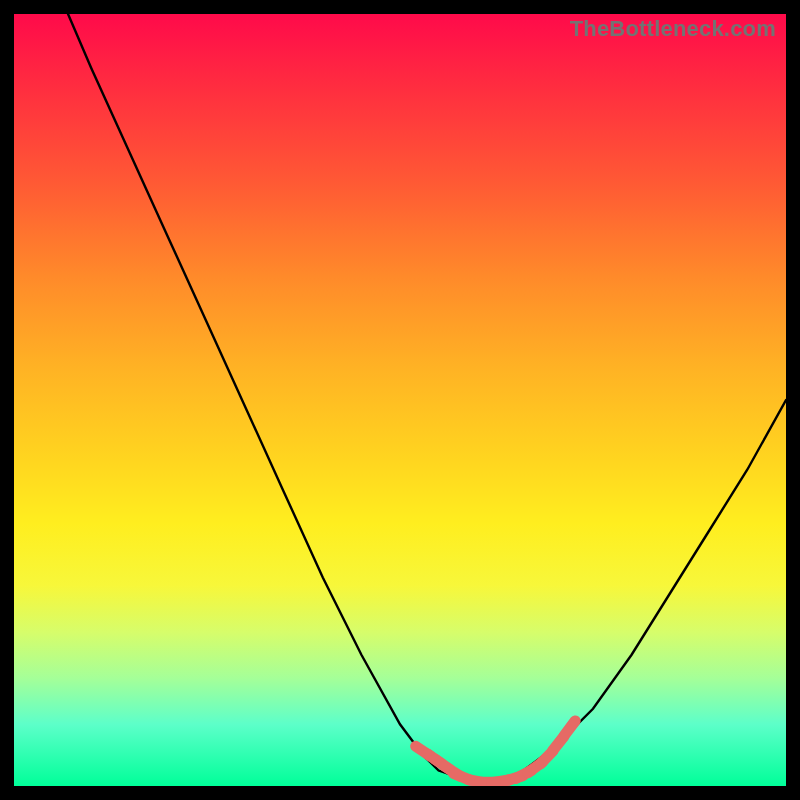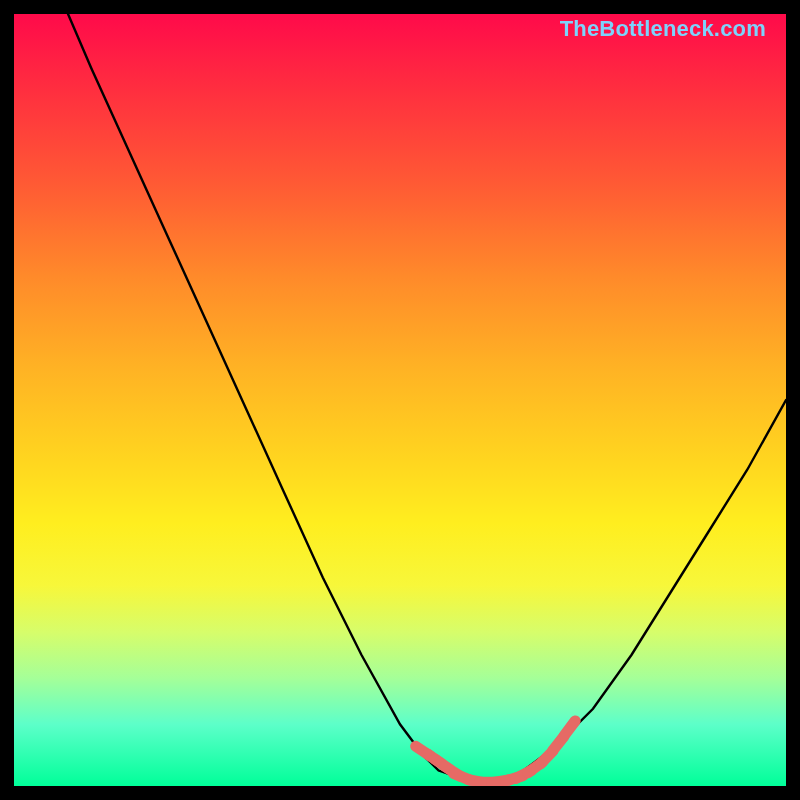--- a/index.html
+++ b/index.html
@@ -38,25 +38,25 @@
       #f7f73a 74%,
       #d7fd6a 80%,
       #a5ff98 86%,
       #5dffc9 92%,
       #00ff99 100%
     );
   }
   .watermark {
     position: absolute;
     top: 2px;
-    right: 20px;
+    right: 10px;
     font-family: Arial, Helvetica, sans-serif;
     font-size: 22px;
     font-weight: 600;
-    color: #7dd3fc;
+    color: #737373;
     letter-spacing: 0.2px;
     user-select: none;
   }
   svg.curve {
     position: absolute;
     inset: 0;
   }
 </style>
 </head>
 <body>

